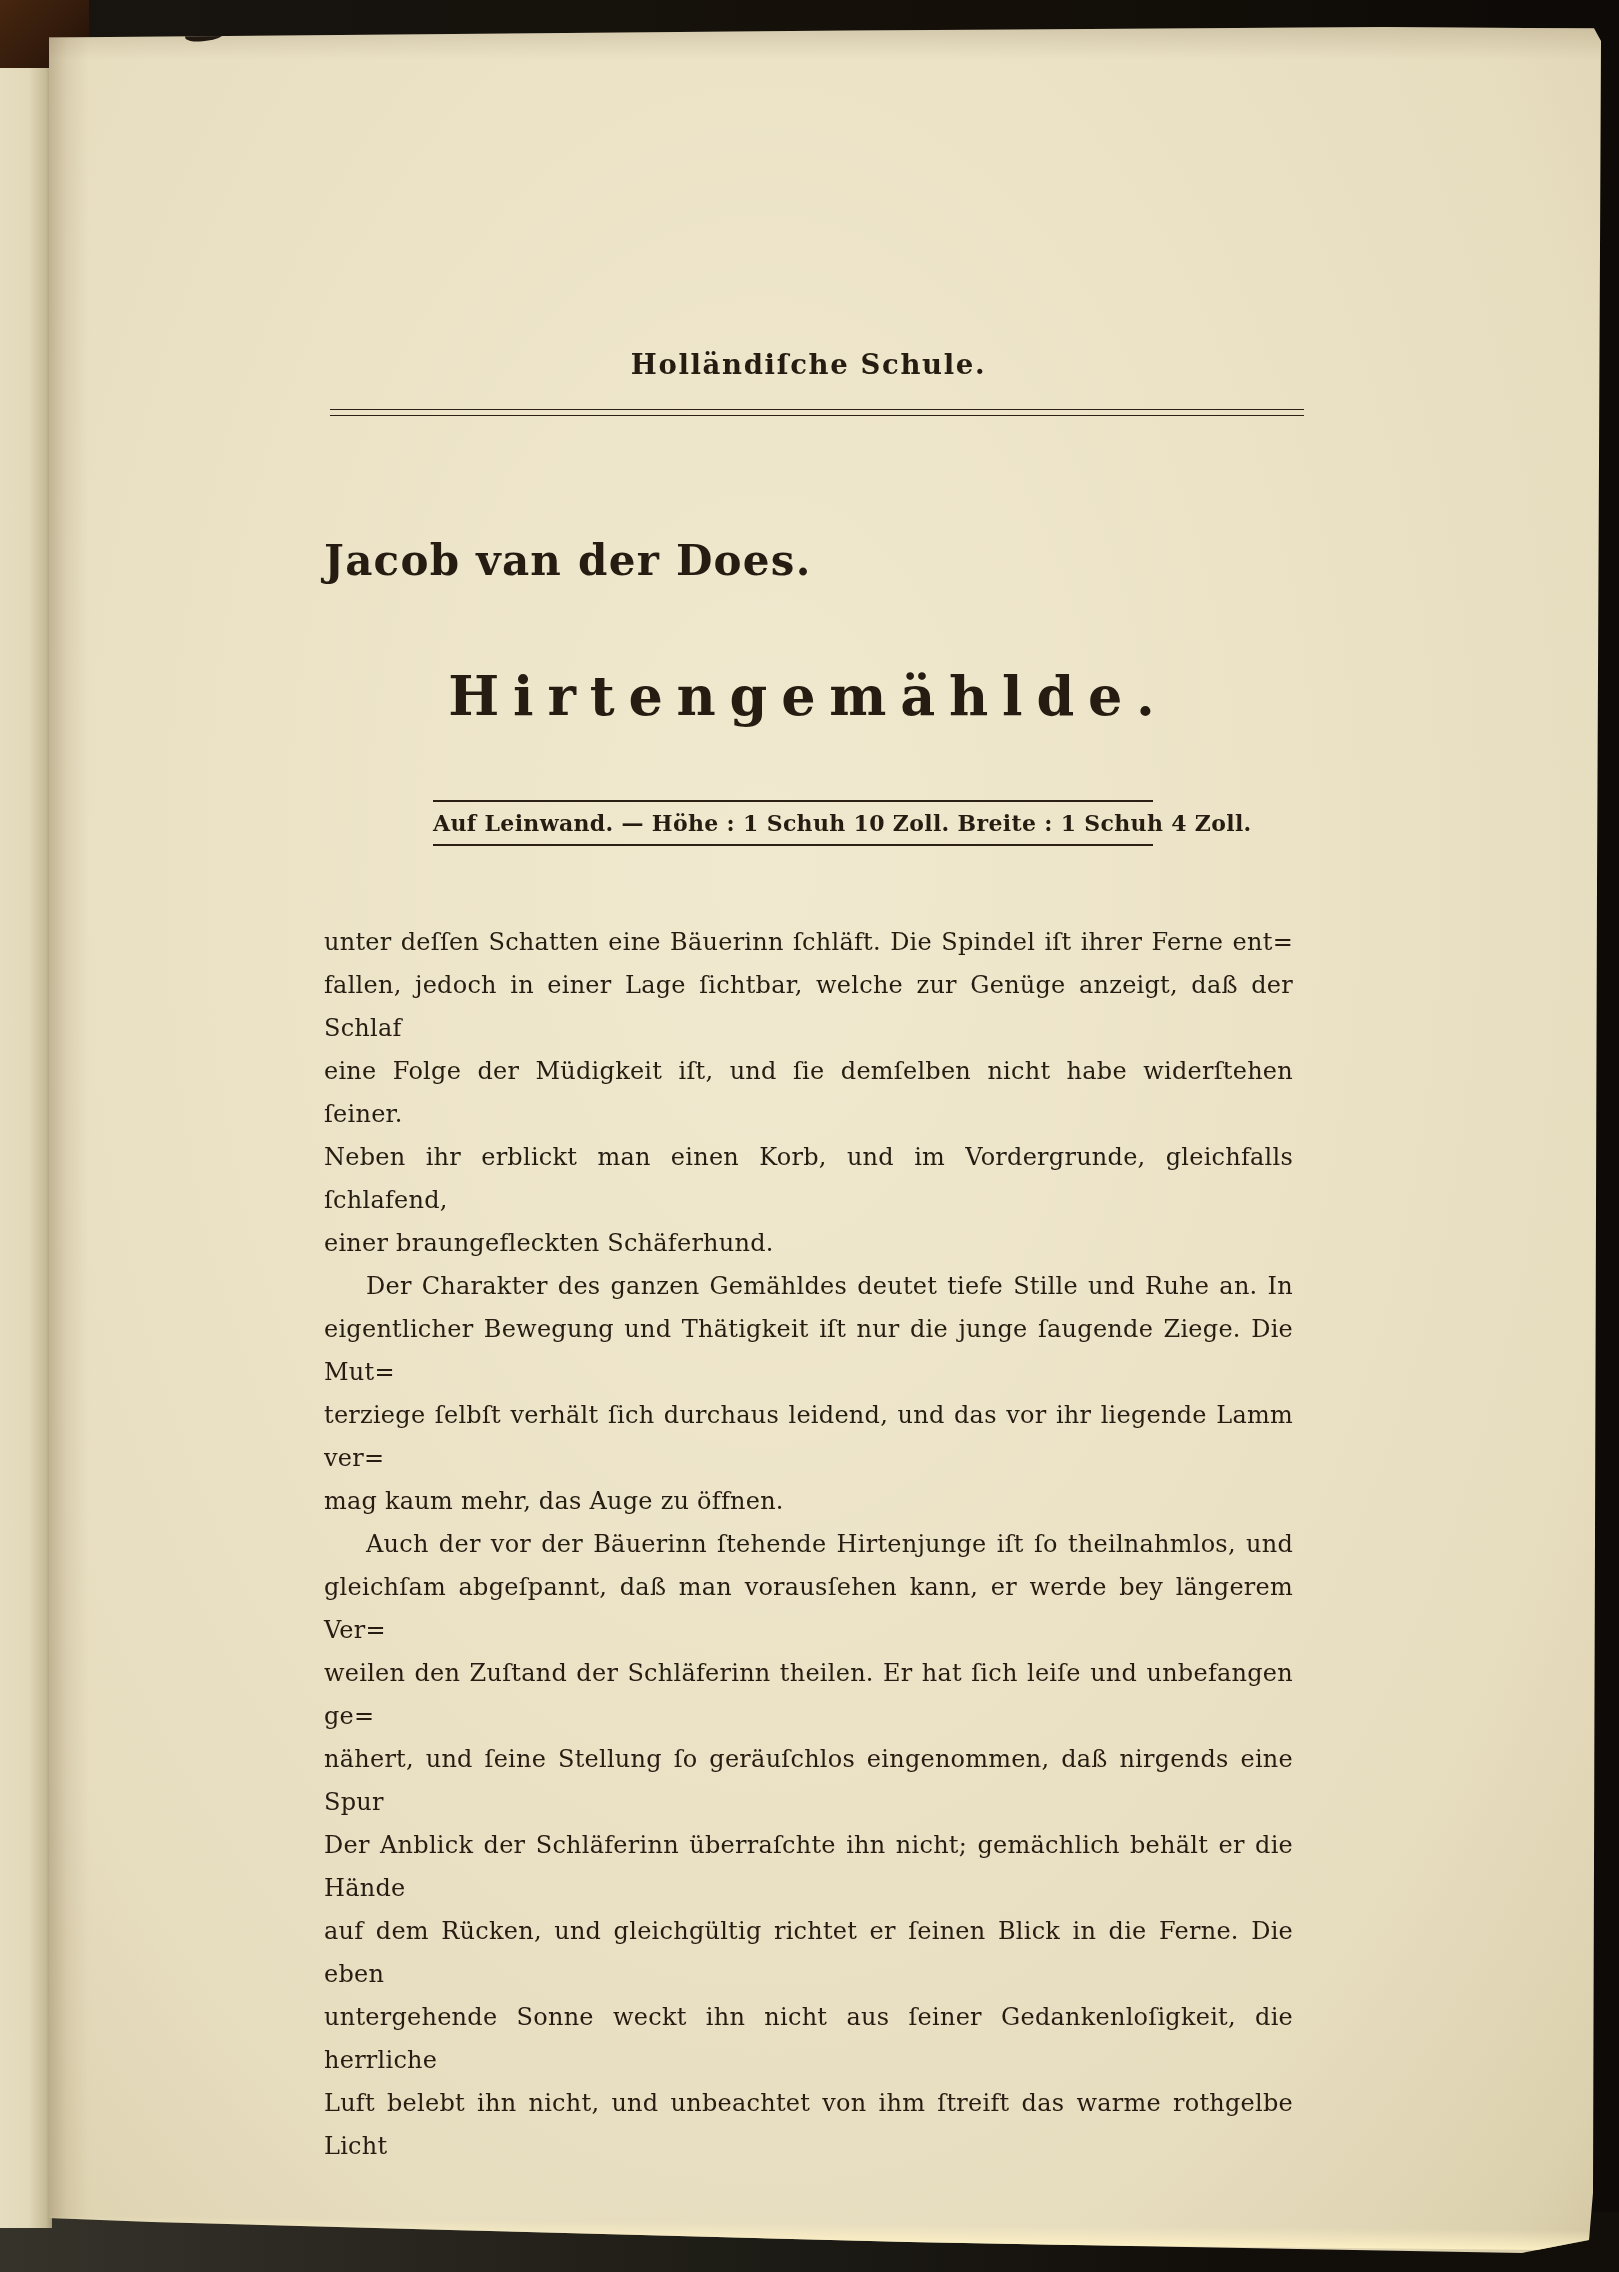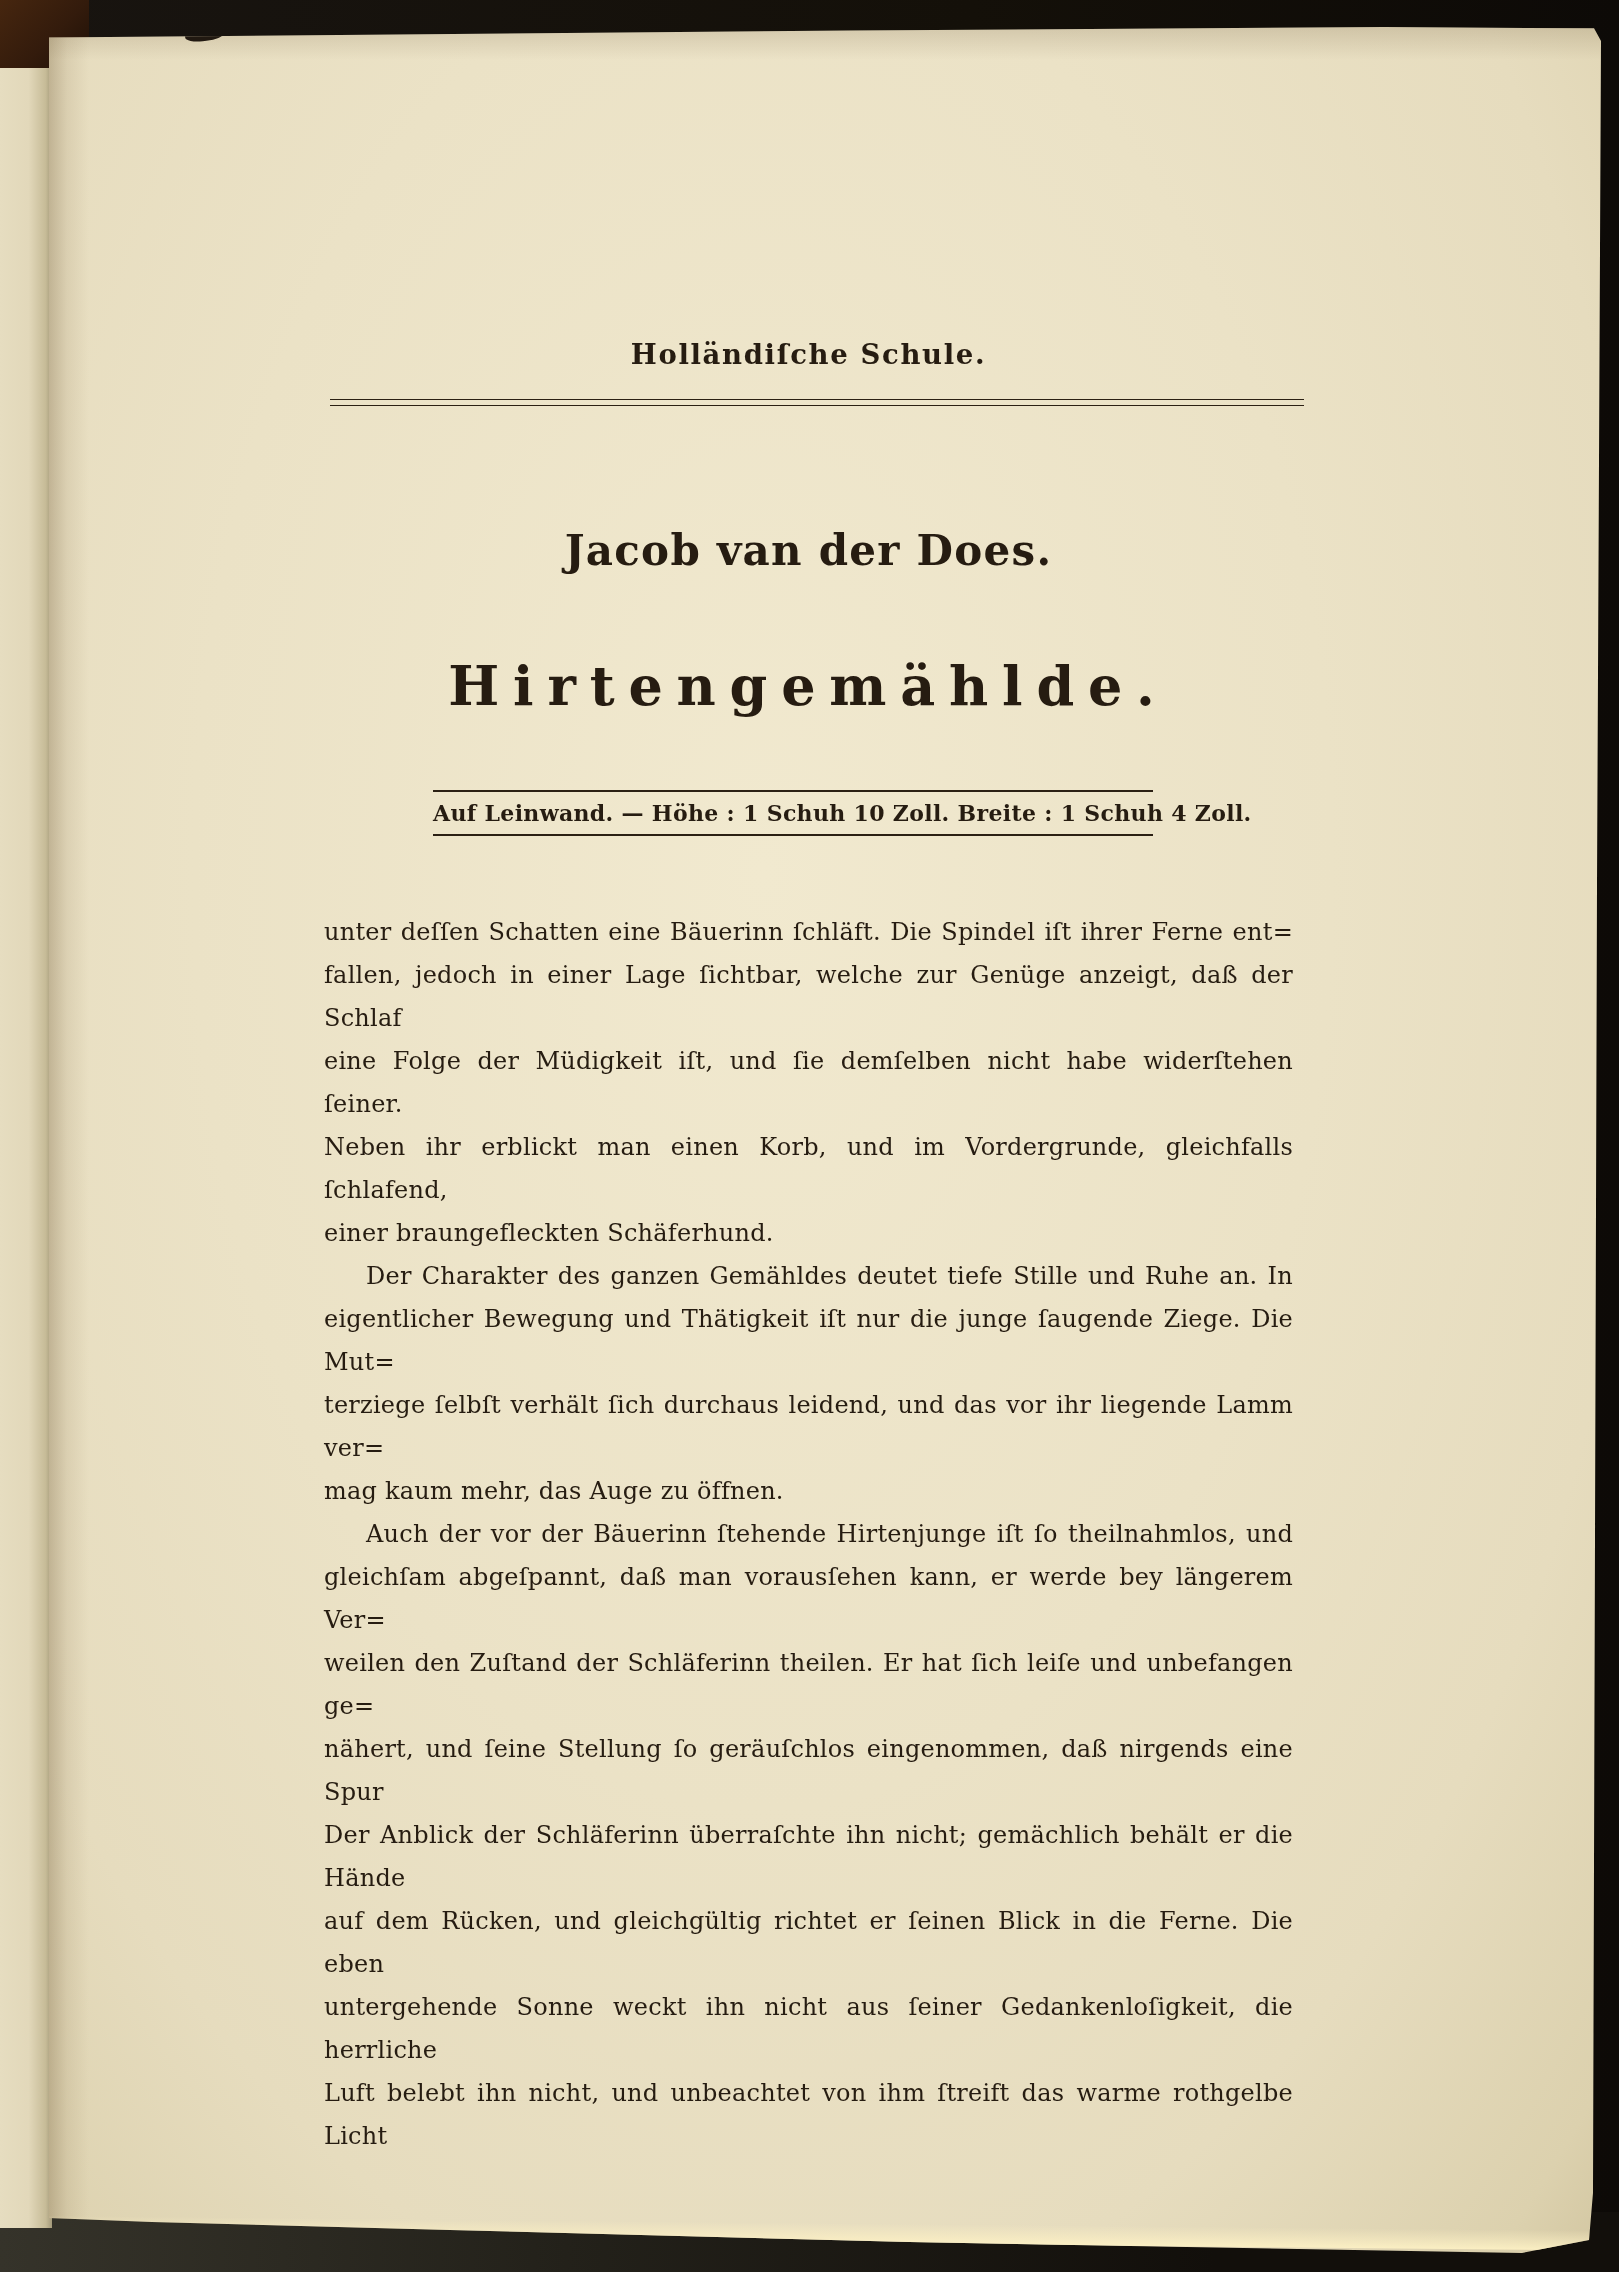--- a/index.html
+++ b/index.html
@@ -74,21 +74,21 @@
     position: absolute;
     left: 136px; top: 3.4px;
     width: 38px; height: 11.5px;
     background: #211911;
     border-radius: 45%;
     transform: rotate(-6deg);
   }
   
   .content {
     position: absolute;
-    left: 275px; top: 2px;
+    left: 275px; top: 12px;
     width: 969px; height: 100%;
     color: #261c11;
   }
   .running-header {
     position: absolute;
     top: 310px; left: 0; width: 100%;
     text-align: center;
     font-size: 27.5px;
     font-weight: bold;
     letter-spacing: 0.06em;
@@ -97,21 +97,21 @@
   .double-rule {
     position: absolute;
     top: 371px; left: 5.7px;
     width: 974px; height: 5.2px;
     border-top: 1.7px solid #2b2013;
     border-bottom: 1.7px solid #2b2013;
   }
   .artist-name {
     position: absolute;
     top: 498px; left: 0; width: 100%;
-    text-align: center;
+    text-align: left;
     font-size: 42px;
     font-weight: bold;
     letter-spacing: 0.03em;
     white-space: nowrap;
   }
   .main-title {
     position: absolute;
     top: 626px; left: 0; width: 100%;
     text-align: center;
     font-size: 54px;

